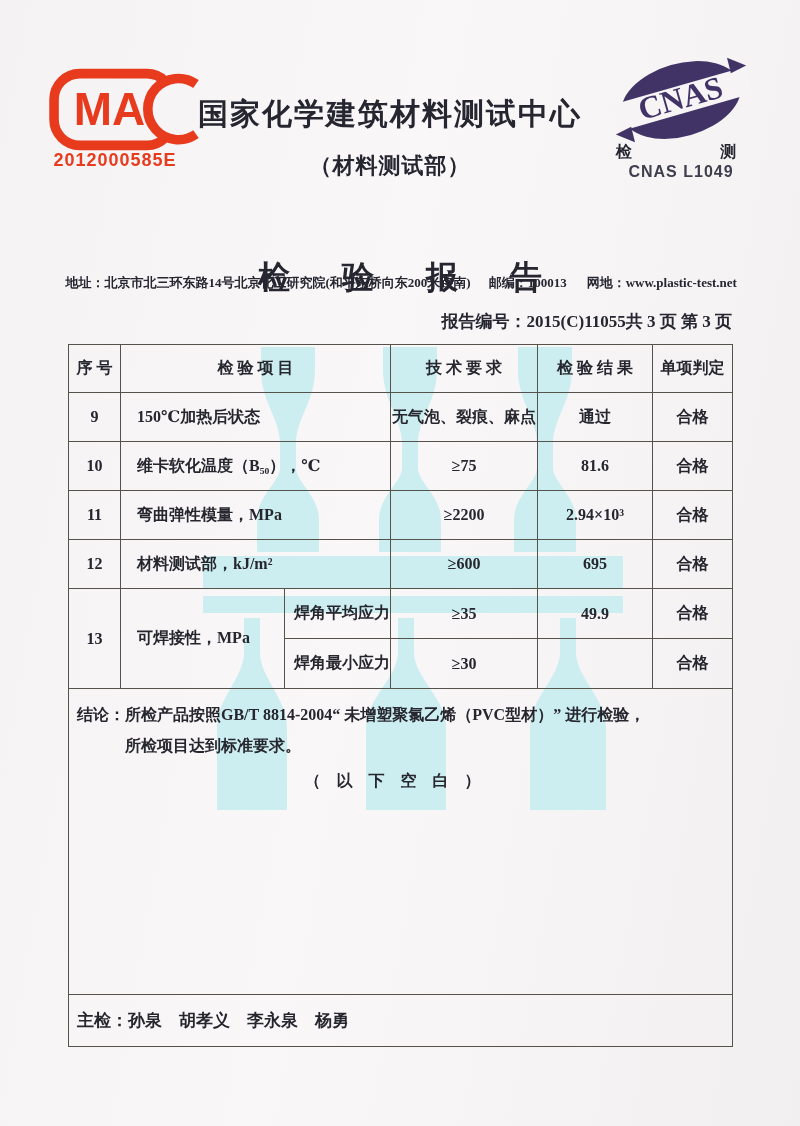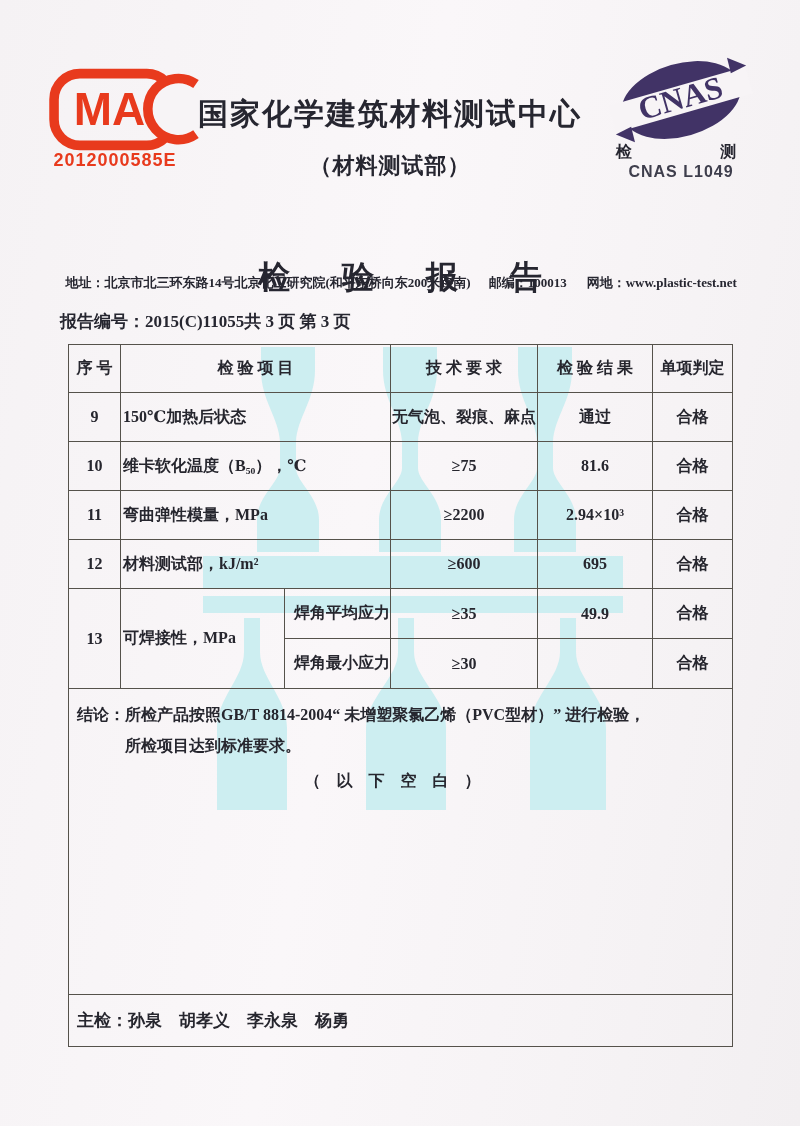--- a/index.html
+++ b/index.html
@@ -27,35 +27,35 @@
     font-family:"Liberation Sans","DejaVu Sans",sans-serif; color:#3e3e4c; }
   
   .contact { left:46px; top:202px; width:730px; font-size:13px; font-weight:bold;
     line-height:23px; white-space:pre; }
   .contact .gap-a { margin-left:18px; }
   .contact .gap-b { margin-left:20px; }
   .contact .gap-c { margin-left:30px; }
   
   .report-title { left:0; top:256px; width:800px; text-align:center;
     font-size:32px; font-weight:bold; letter-spacing:22px; text-indent:22px; white-space:pre; }
-  .report-no-row { left:60px; top:310px; width:664px; display:flex;
-    justify-content:flex-start; align-items:flex-end;
+  .report-no-row { left:68px; top:310px; width:664px; display:flex;
+    justify-content:flex-end; align-items:flex-end;
     font-size:17px; font-weight:bold; white-space:pre; }
   
   .wm { left:0; top:0; width:800px; height:1126px; z-index:0; pointer-events:none; }
   
   .tbl-wrap { left:68px; top:344px; z-index:1; }
   table { border-collapse:collapse; table-layout:fixed; width:664px;
     background:transparent; }
   td { border:1px solid #55524b; font-size:16px; font-weight:bold;
     color:#26262e; text-align:center; vertical-align:middle; padding:0;
     overflow:hidden;margin-left:24px; }
   tr.h48 { height:48px; } tr.h49 { height:49px; } tr.h50 { height:50px; }
   tr.hconc { height:306px; } tr.hfoot { height:52px;padding-left:8px; }
-  td.item { text-align:left; padding-left:2px; }
+  td.item { text-align:left; padding-left:16px; }
   td.sub-item { text-align:left; padding-left:9px; }
   td.conc { text-align:left; vertical-align:top; padding:10px 8px 0 8px;
     line-height:31px; }
   .conc-line2 { margin-left:48px; }
   .conc-blank { text-align:center; letter-spacing:16px; margin-top:4px; }
   td.footer-cell { text-align:left; padding-left:8px; font-size:17px; }
 </style>
 </head>
 <body>
 

